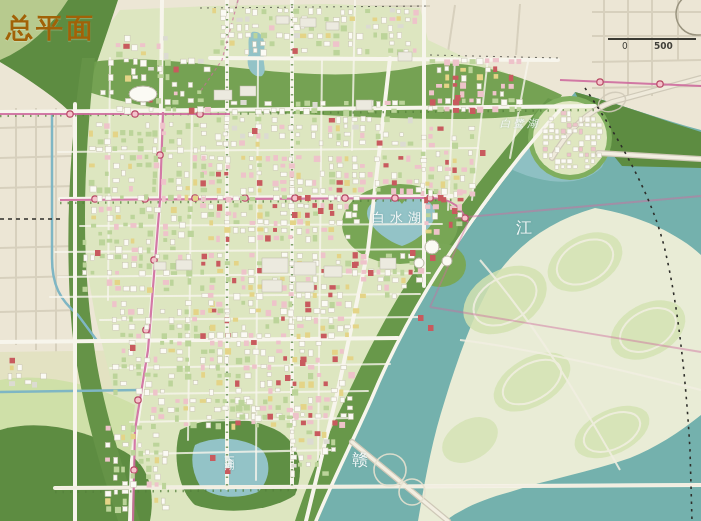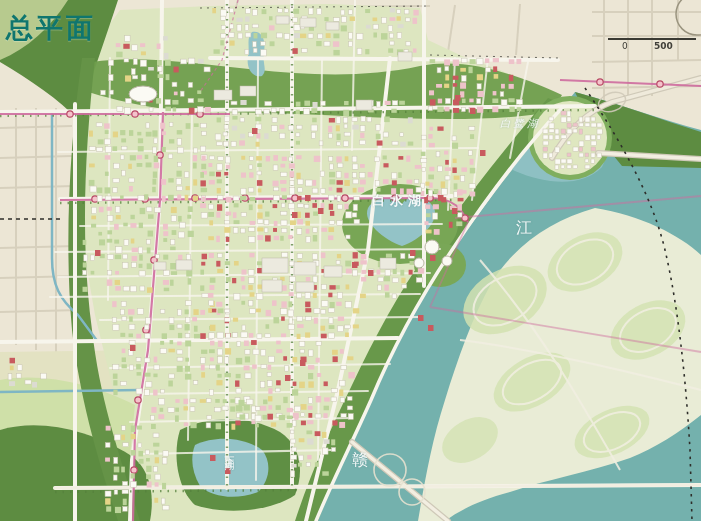--- a/index.html
+++ b/index.html
@@ -2,22 +2,22 @@
 <html><head>
 <meta charset="utf-8">
 <style>
   html,body{margin:0;padding:0;background:#888;}
   #stage{position:relative;width:701px;height:521px;overflow:hidden;
          font-family:"DejaVu Sans","Liberation Sans",sans-serif;background:#ece6d5;}
   #mapsvg{position:absolute;left:0;top:0;}
   .lbl{position:absolute;color:rgba(255,255,255,.93);text-shadow:0 0 2px rgba(90,140,140,.6);
        pointer-events:none;white-space:nowrap;}
   #title{position:absolute;left:6px;top:10px;font-size:27px;font-weight:bold;
-         letter-spacing:3px;color:#0f766e;text-shadow:0 1px 1px rgba(255,255,255,.25);}
-  #lake-main{left:372px;top:192px;font-size:13px;letter-spacing:5px;font-weight:bold;}
+         letter-spacing:3px;color:#a16207;text-shadow:0 1px 1px rgba(255,255,255,.25);}
+  #lake-main{left:372px;top:209px;font-size:13px;letter-spacing:5px;}
   #lake-upper{left:500px;top:117px;font-size:10.5px;letter-spacing:3px;opacity:.9;font-style:italic;}
   #lake-lower{left:222px;top:448px;font-size:10px;letter-spacing:2px;
               writing-mode:vertical-rl;opacity:.92;}
   #river-gan{left:352px;top:450px;font-size:16px;letter-spacing:1px;}
   #river-jiang{left:516px;top:218px;font-size:16px;}
   #scalebar{position:absolute;left:608px;top:38px;width:93px;}
   #scalebar .bar{height:2px;background:#3a3a33;width:88px;}
   #scalebar .nums{position:relative;height:12px;font-size:9px;color:#41403a;}
   #scalebar .n0{position:absolute;left:14px;top:1px;}
   #scalebar .n500{position:absolute;left:46px;top:1px;font-weight:bold;}

